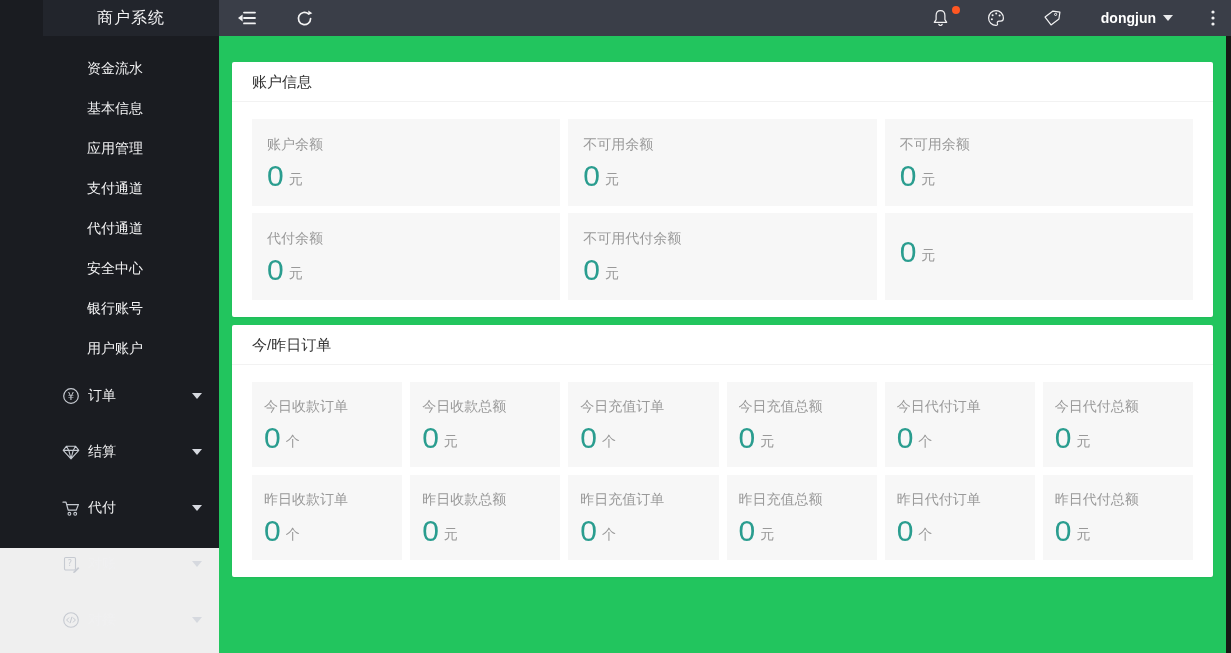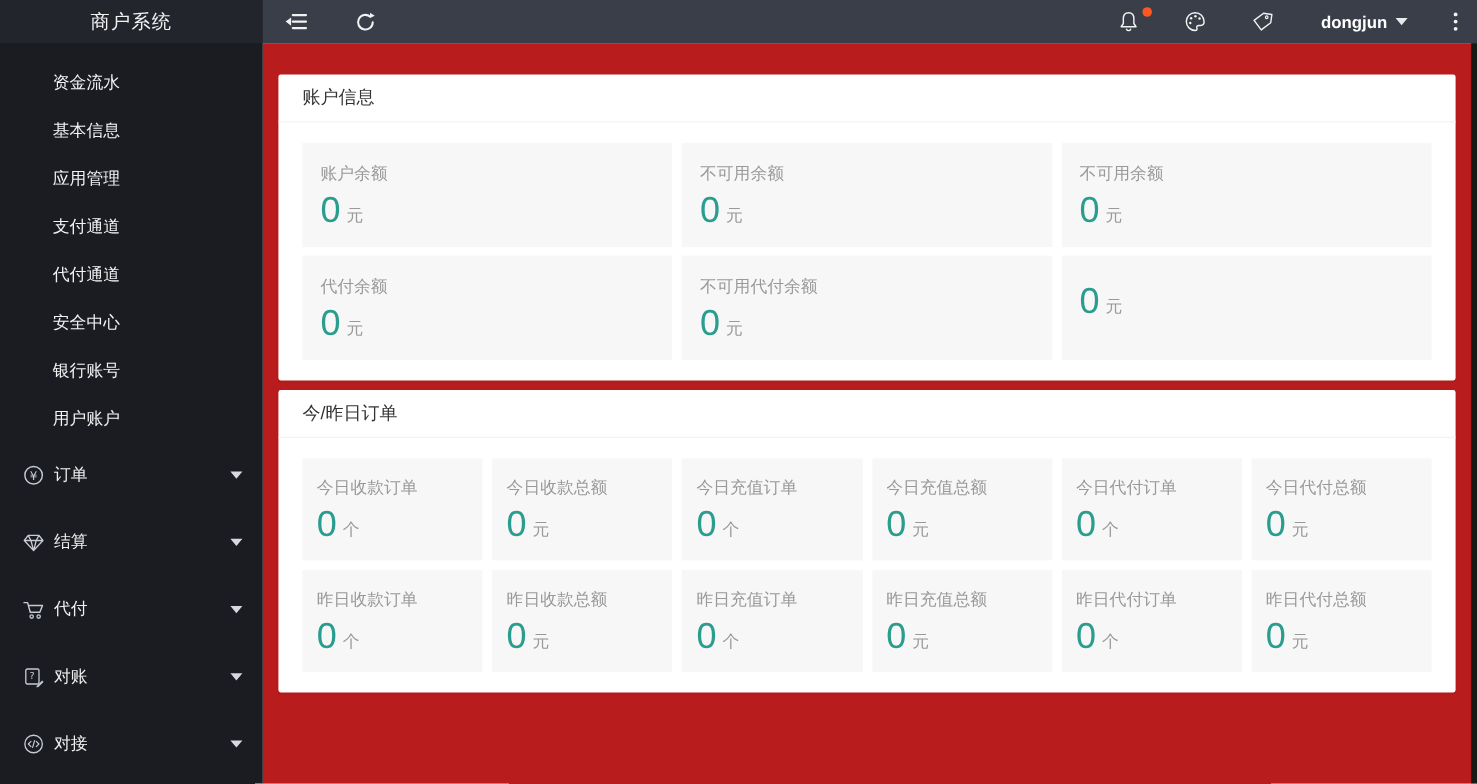--- a/index.html
+++ b/index.html
@@ -5,22 +5,22 @@
   * { margin:0; padding:0; box-sizing:border-box; }
   html,body { width:1231px; height:653px; overflow:hidden; }
   body {
     position:relative;
     font-family:"Liberation Sans","DejaVu Sans",sans-serif;
     background:#EFEFEF;
   }
 
   
   .sidebar {
-    position:absolute; left:0; top:0; width:219px; height:653px;
-    background:#1A1C21; z-index:5;
+    position:absolute; left:0; top:0; width:219px; height:548px;
+    background:#1A1C21; z-index:5;padding-left:43px;
   }
   .sidebar-header {
     height:36px; background:#22252C;
     display:flex; align-items:center; justify-content:center;
     color:#F2F2F3; font-size:16px; letter-spacing:1px;
   }
   .menu { padding-top:12px; }
   .menu-item {
     height:40px; line-height:40px; padding-left:44px;
     color:#F3F3F4; font-size:14px; cursor:pointer; white-space:nowrap;
@@ -61,21 +61,21 @@
   .user-caret {
     margin-left:7px; width:0; height:0;
     border-left:5px solid transparent; border-right:5px solid transparent;
     border-top:6px solid #E9EAEC;
   }
   .more-btn { margin-left:32px; }
 
   
   .main {
     position:absolute; left:219px; top:36px; width:1012px; height:617px;
-    background:#b91c1c; padding:26px 18px 0 13px;
+    background:#22c55e; padding:26px 18px 0 13px;
   }
   .card {
     background:#FFFFFF; border-radius:2px; margin-bottom:8px;
     box-shadow:0 1px 2px rgba(0,0,0,0.05);
   }
   .card-header {
     height:40px; line-height:40px; padding:0 20px;
     color:#333333; font-size:15px; border-bottom:1px solid #F2F2F2;
   }
   .card-body { padding:17px 20px; }

